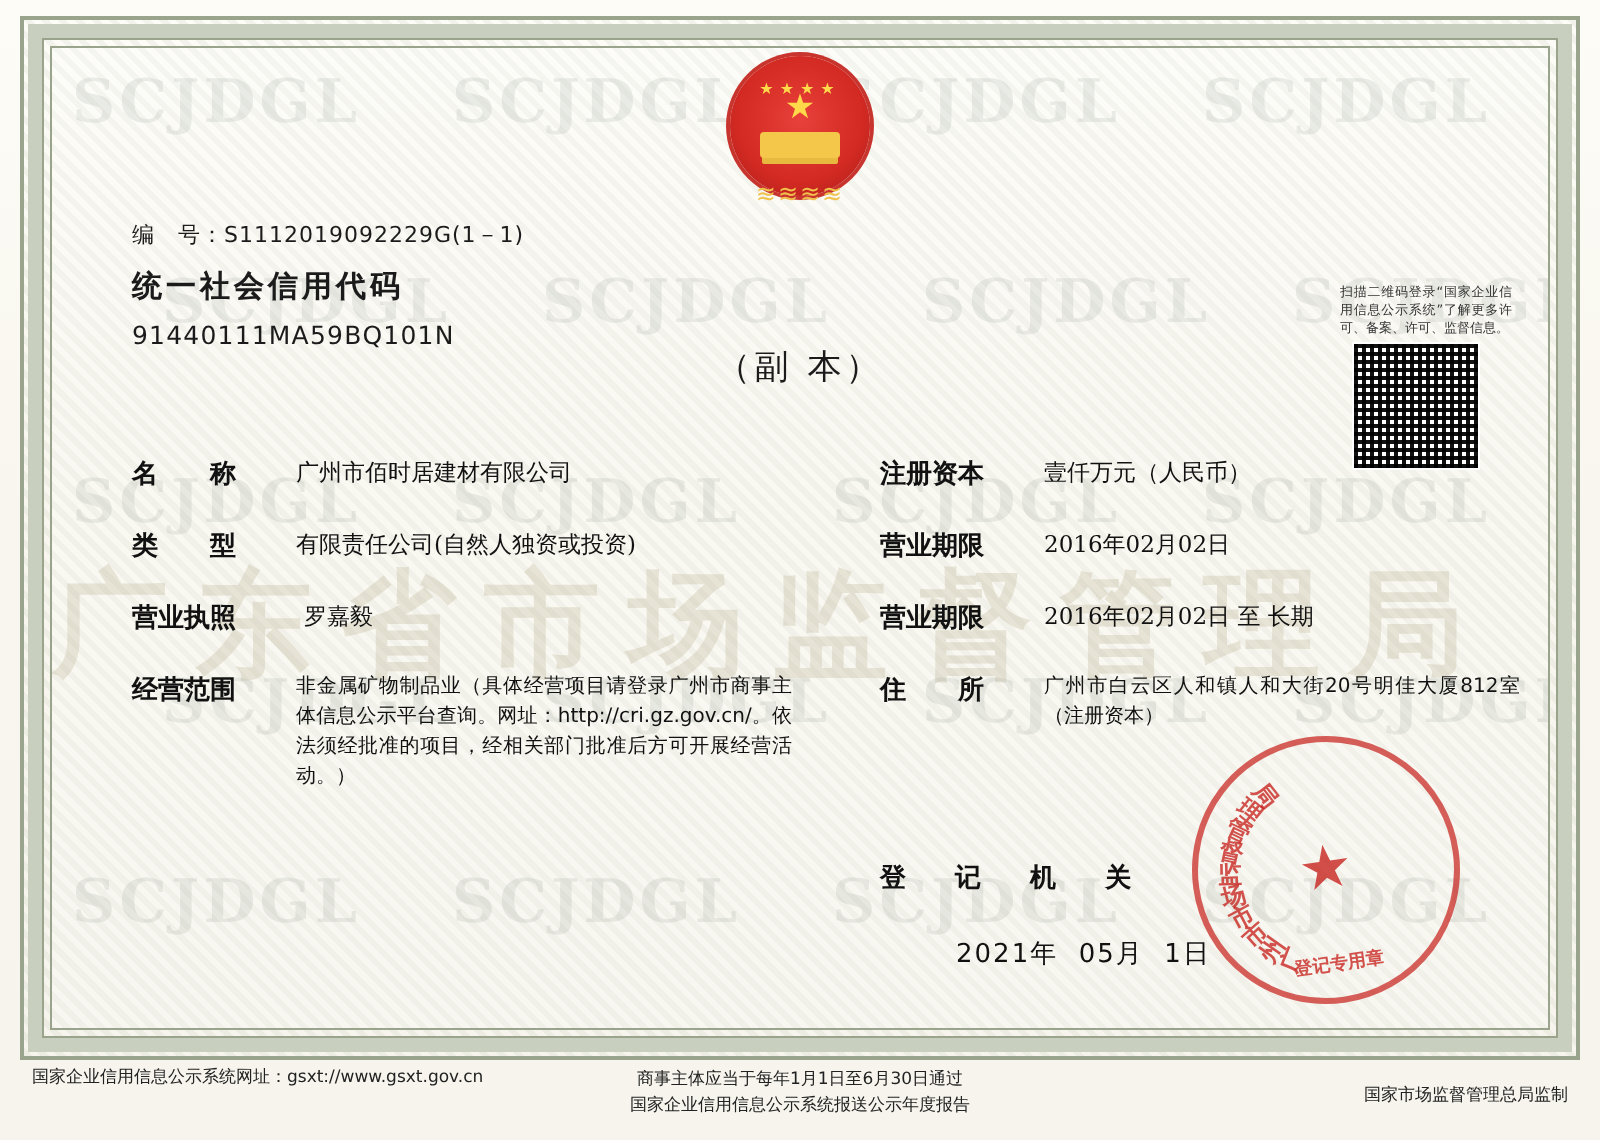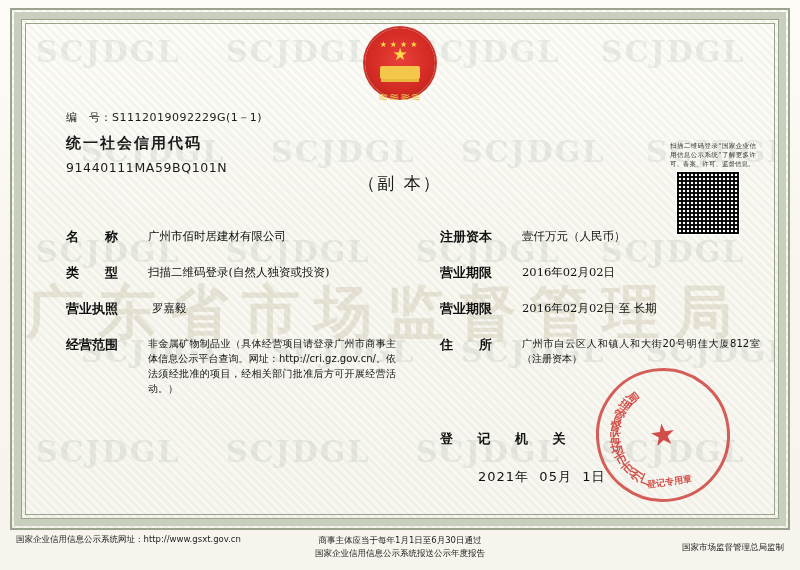--- a/index.html
+++ b/index.html
@@ -232,21 +232,21 @@
   <div class="fields">
     <div class="col-left">
 
       <div class="frow">
         <div class="flabel">名　　称</div>
         <div class="fvalue hand">广州市佰时居建材有限公司</div>
       </div>
 
       <div class="frow">
         <div class="flabel">类　　型</div>
-        <div class="fvalue hand">扫描二维码登录(自然人独资或投资)</div>
+        <div class="fvalue hand">有限责任公司(自然人独资或投资)</div>
       </div>
 
       <div class="frow">
         <div class="flabel wide">营业执照</div>
         <div class="fvalue hand">罗嘉毅</div>
       </div>
 
       <div class="frow">
         <div class="flabel">经营范围</div>
         <div class="fvalue small">非金属矿物制品业（具体经营项目请登录广州市商事主体信息公示平台查询。网址：http://cri.gz.gov.cn/。依法须经批准的项目，经相关部门批准后方可开展经营活动。）</div>
@@ -298,21 +298,21 @@
         <span style="transform: rotate(-56.6667deg) translate(0px, -48px) rotate(90deg) translate(-6px, -7px);">管</span>
         <span style="transform: rotate(-43.3333deg) translate(0px, -48px) rotate(90deg) translate(-6px, -7px);">理</span>
         <span style="transform: rotate(-30deg) translate(0px, -48px) rotate(90deg) translate(-6px, -7px);">局</span>
       </div>
     <div class="sealstar">★</div>
     <div class="bottomtext">登记专用章</div>
   </div>
 
   <div class="footer">
     <div class="f-left">
-      <span>国家企业信用信息公示系统网址：</span><a href="#">http://www.gsxt.gov.cn</a>
+      <span>国家企业信用信息公示系统网址：</span><a href="#">gsxt://www.gsxt.gov.cn</a>
     </div>
     <div class="f-center">
       <div>商事主体应当于每年1月1日至6月30日通过</div>
       <div>国家企业信用信息公示系统报送公示年度报告</div>
     </div>
     <div class="f-right">国家市场监督管理总局监制</div>
   </div>
 
 </div>
 

